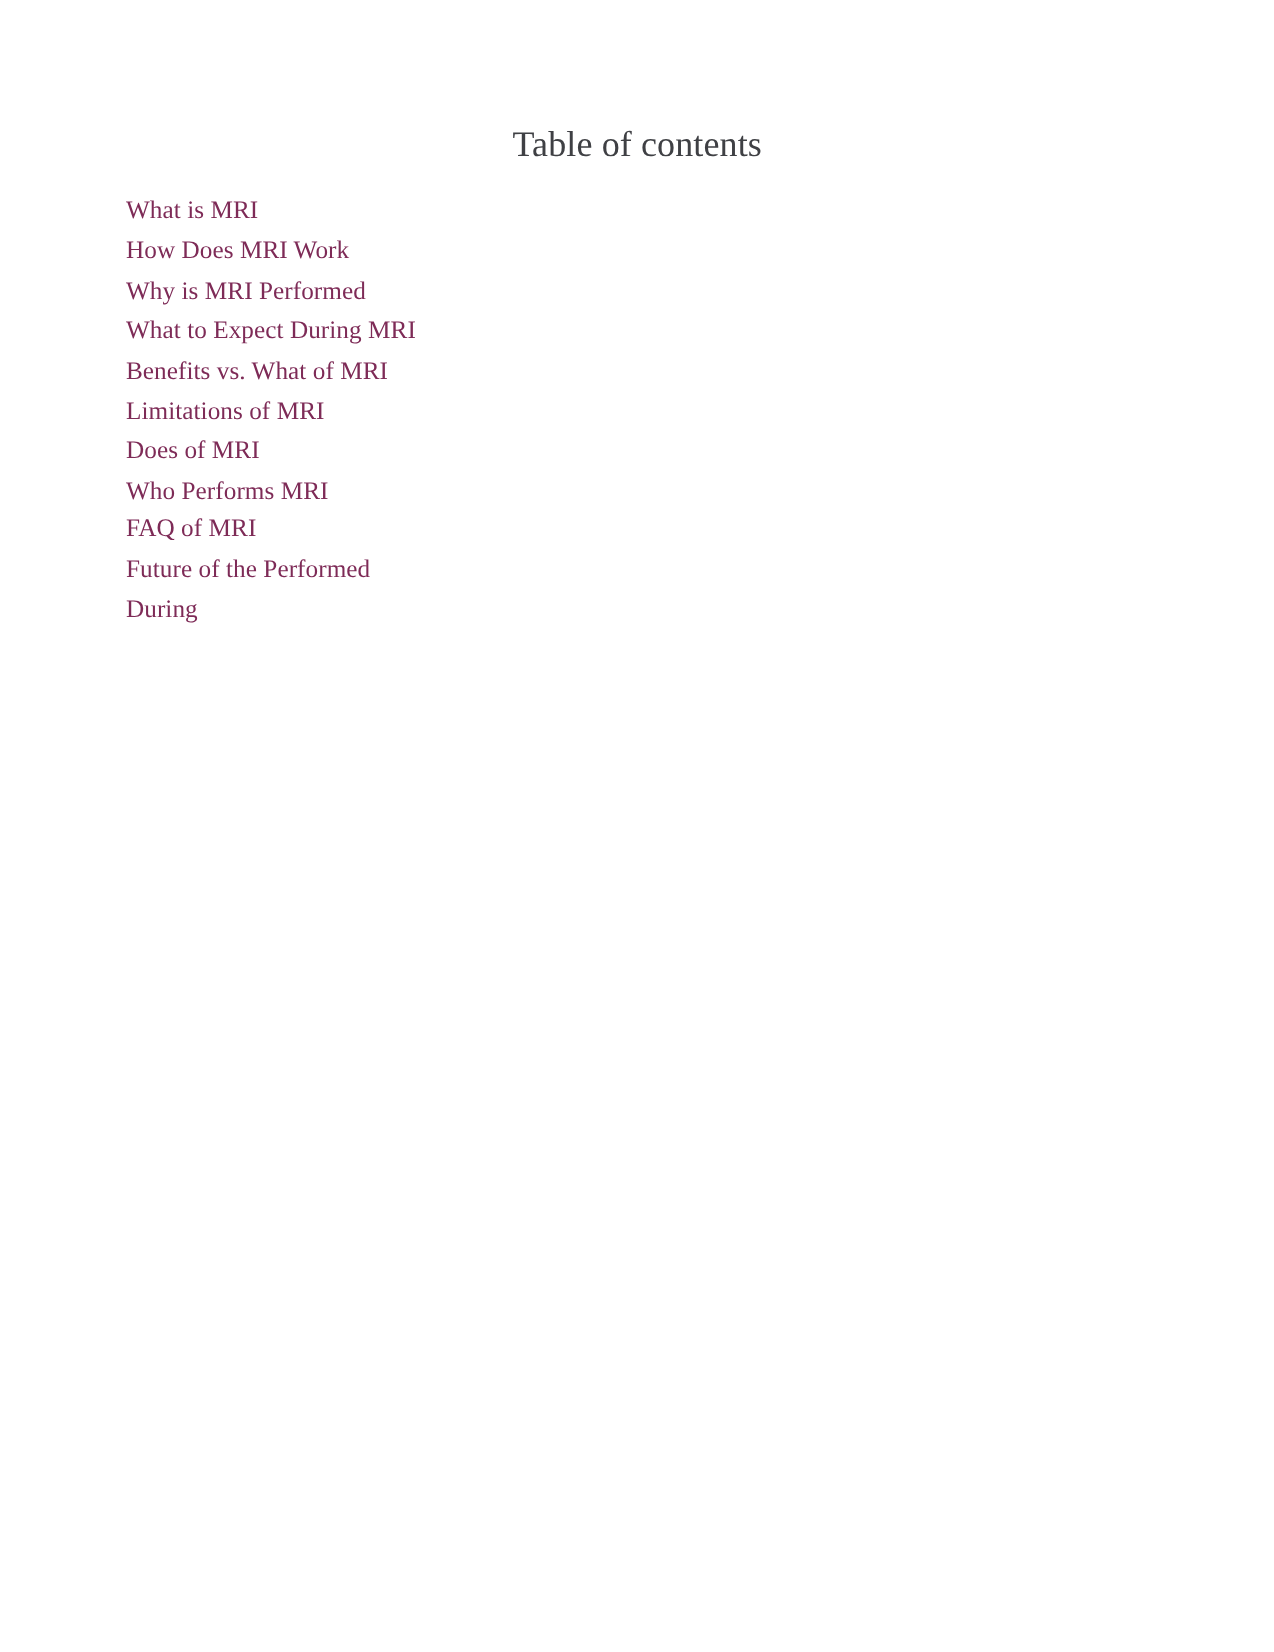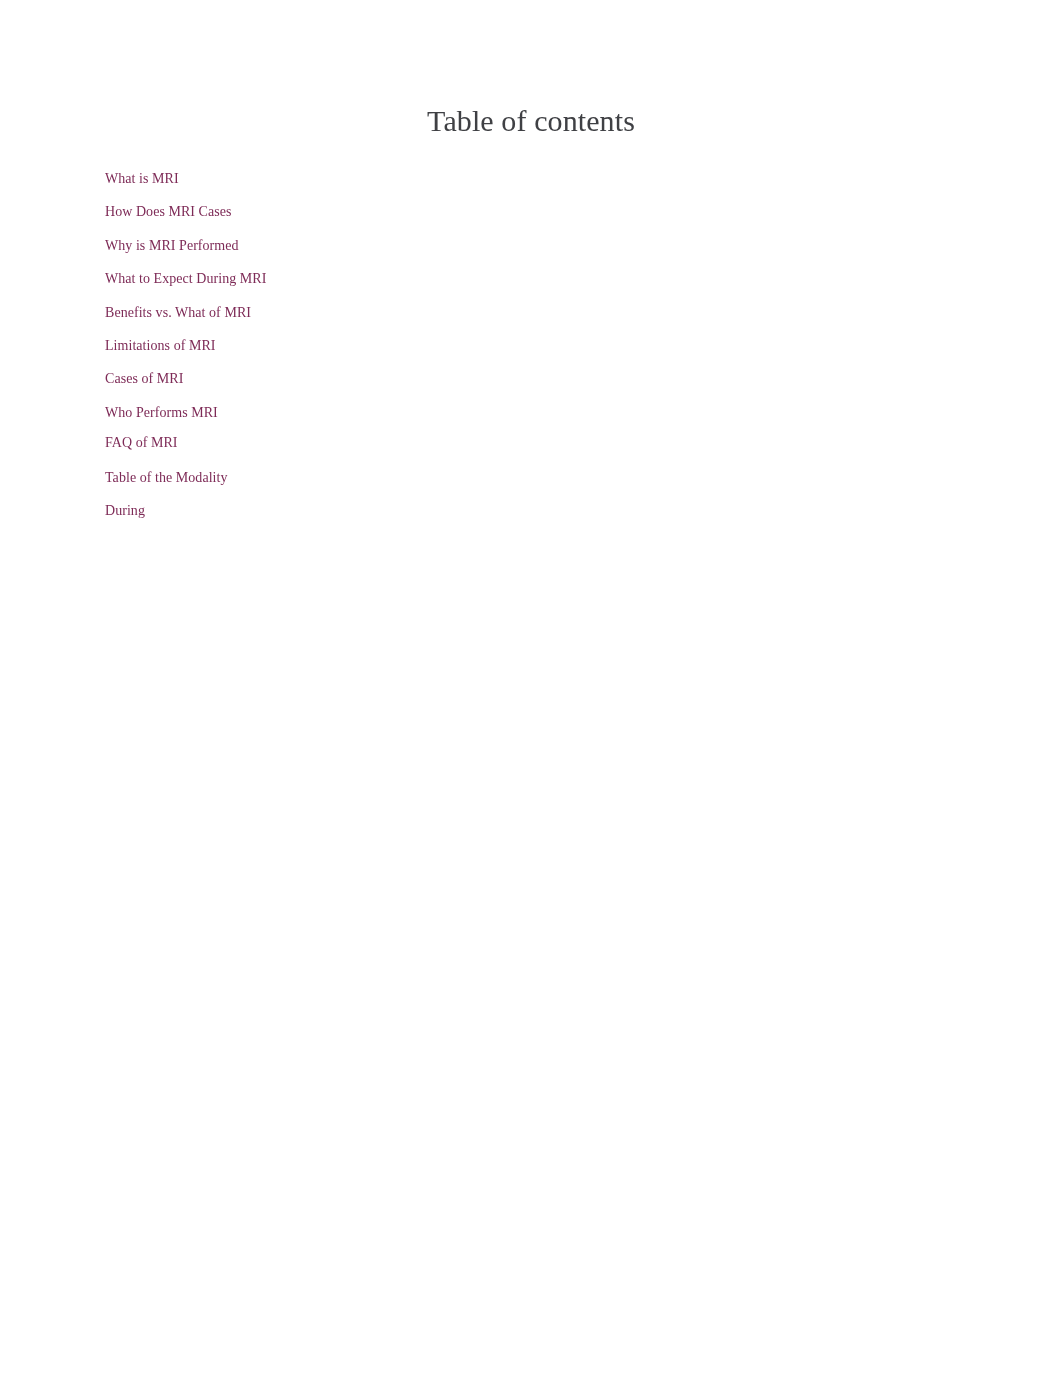--- a/index.html
+++ b/index.html
@@ -65,21 +65,21 @@
     line-height: 28px;
   }
 
   .toc-item.after-tight {
     height: 34px;
     line-height: 36px;
   }
 
   .toc-link {
     font-family: "Liberation Serif", "DejaVu Serif", serif;
-    font-size: 14px;
+    font-size: 21px;
     font-weight: 400;
     line-height: normal;
     color: #7e2b57;
     text-decoration: none;
     letter-spacing: 0.05px;
     cursor: pointer;
     display: inline;
     white-space: nowrap;
   }
 </style>
@@ -90,54 +90,54 @@
 
   <h1 class="page-title">Table of contents</h1>
 
   <ul class="toc-list">
 
     <li class="toc-item">
       <a class="toc-link" href="#">What is MRI</a>
     </li>
 
     <li class="toc-item">
-      <a class="toc-link" href="#">How Does MRI Cases</a>
+      <a class="toc-link" href="#">How Does MRI Work</a>
     </li>
 
     <li class="toc-item">
       <a class="toc-link" href="#">Why is MRI Performed</a>
     </li>
 
 
     <li class="toc-item">
       <a class="toc-link" href="#">What to Expect During MRI</a>
     </li>
 
     <li class="toc-item">
       <a class="toc-link" href="#">Benefits vs. What of MRI</a>
     </li>
 
     <li class="toc-item">
       <a class="toc-link" href="#">Limitations of MRI</a>
     </li>
 
     <li class="toc-item">
-      <a class="toc-link" href="#">Cases of MRI</a>
+      <a class="toc-link" href="#">Does of MRI</a>
     </li>
 
     <li class="toc-item">
       <a class="toc-link" href="#">Who Performs MRI</a>
     </li>
 
     <li class="toc-item tight">
       <a class="toc-link" href="#">FAQ of MRI</a>
     </li>
 
     <li class="toc-item after-tight">
-      <a class="toc-link" href="#">Table of the Modality</a>
+      <a class="toc-link" href="#">Future of the Performed</a>
     </li>
 
     <li class="toc-item">
       <a class="toc-link" href="#">During</a>
     </li>
 
   </ul>
 
 </div>
 

